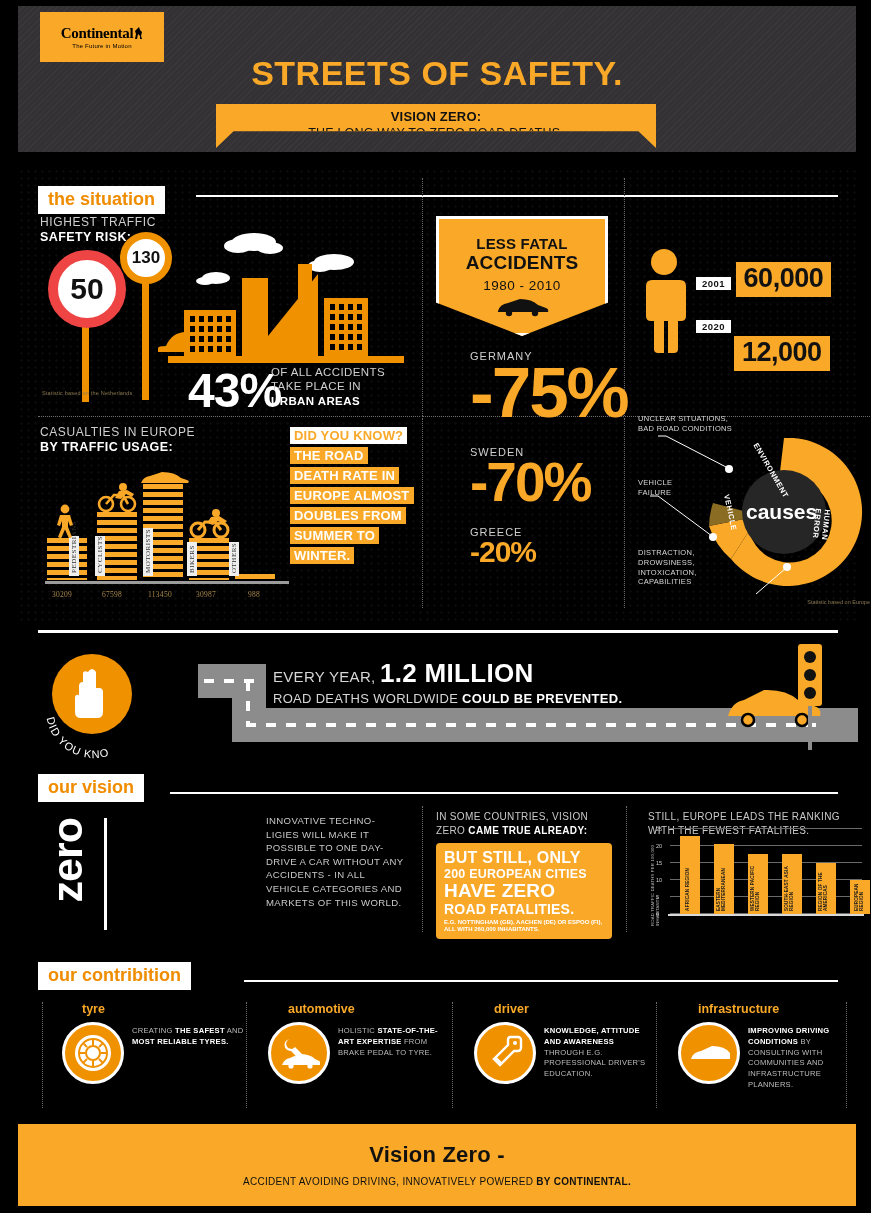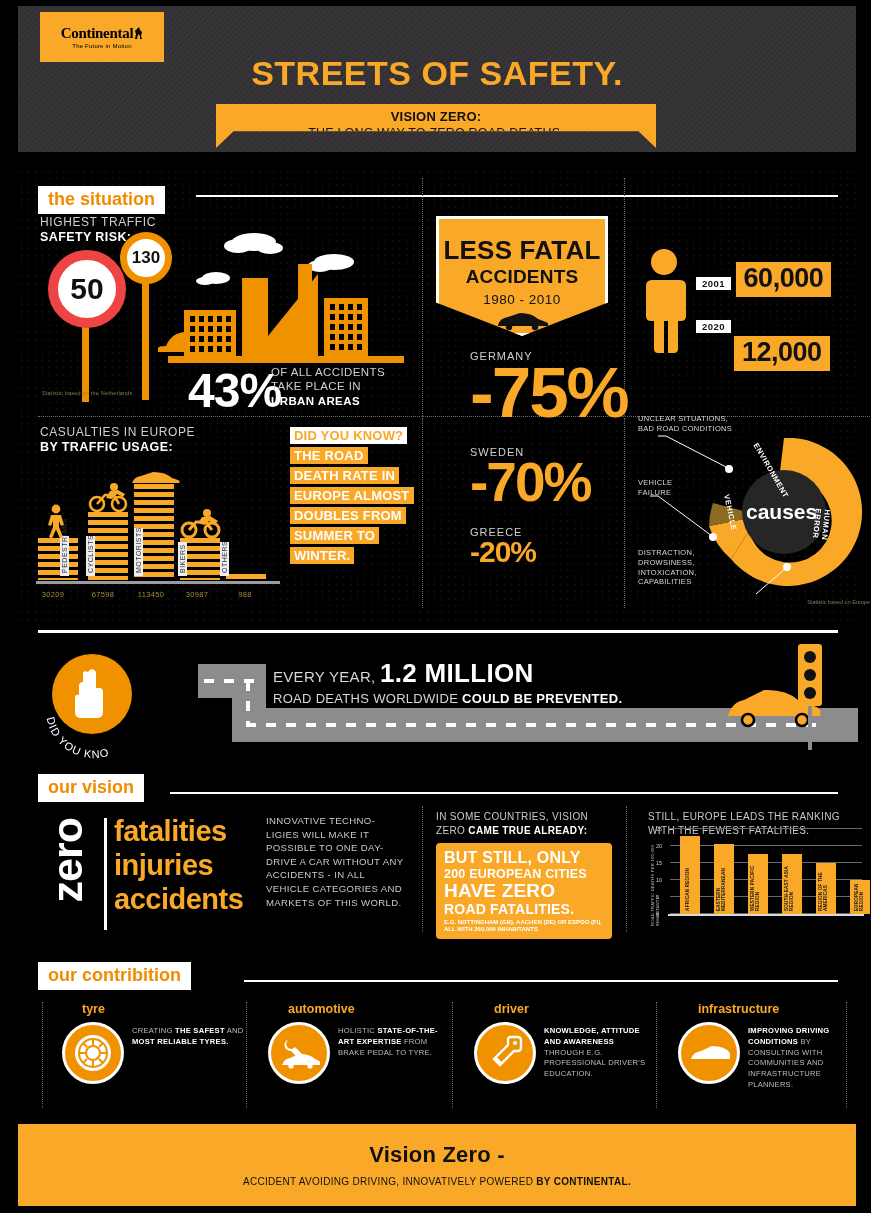--- a/index.html
+++ b/index.html
@@ -78,36 +78,36 @@
 
   .vdiv { position:absolute; width:0; border-left:1px dotted #6b6b6b; }
   .hdiv { position:absolute; height:0; border-top:1px dotted #6b6b6b; }
 
   .badge {
     position:absolute; left:418px; top:48px; width:172px; height:120px;
     background:#f9a828; border:3px solid #fff;
     clip-path: polygon(0 0,100% 0,100% 72%,50% 100%,0 72%);
     text-align:center; color:#111;
   }
-  .badge-l1 { font-size:26px; font-weight:bold; margin-top:16px; letter-spacing:.2px;}
+  .badge-l1 { font-size:15px; font-weight:bold; margin-top:16px; letter-spacing:.2px;}
   .badge-l2 { font-size:19px; font-weight:bold; letter-spacing:.2px;}
   .badge-yrs { font-size:13.5px; margin-top:4px; letter-spacing:.5px;}
 
   .ctry { position:absolute; }
   .ctry-name { color:#cfcfcf; font-size:11px; letter-spacing:1px;}
   .ctry-val { color:#f9a828; font-weight:bold; letter-spacing:-2px;}
 
   .eu-obj { position:absolute; left:620px; top:50px; }
   .person { position:absolute; left:620px; top:80px; width:52px; height:105px;}
   .yearchip { background:#fff; color:#111; font-size:9.5px; font-weight:bold; padding:1px 6px; display:inline-block; letter-spacing:.5px;}
   .numbar { background:#f9a828; color:#111; font-size:27px; font-weight:bold; padding:1px 8px 3px 8px; display:inline-block; letter-spacing:-.5px;}
 
   
   .cas { position:absolute; left:22px; top:258px; width:250px; }
-  .cas-chart { position:absolute; left:12px; top:300px; width:250px; height:130px;}
+  .cas-chart { position:absolute; left:21px; top:300px; width:250px; height:130px;font-family:Liberation Serif, serif;}
   .cbar { position:absolute; bottom:18px; width:40px;
      background-image: repeating-linear-gradient(to bottom, #f9a828 0 5px, #000 5px 8px);
      background-color:#f9a828;}
   .cbar-lab {
      position:absolute; bottom:22px; background:#efefef; color:#333;
      font-size:7px; letter-spacing:.5px; writing-mode:vertical-rl; transform:rotate(180deg);
      padding:3px 1px; }
   .cas-axis { position:absolute; left:6px; bottom:14px; width:244px; height:3px; background:#9b9b9b;}
   .cas-num { position:absolute; bottom:-1px; color:#a9884b; font-size:7.5px; letter-spacing:.3px; text-align:center;}
 
@@ -460,25 +460,20 @@
   </div>
 
   <div class="vision">
     <div class="tag-wrap">
       <span class="sect-tag">our vision</span>
     </div>
     <div class="sect-rule" style="left:152px; top:22px; width:668px;"></div>
 
     <div class="zero-word">zero</div>
     <div class="zero-div"></div>
-    <div class="fia">
-      <div>fatalities</div>
-      <div>injuries</div>
-      <div>accidents</div>
-    </div>
 
     <div class="vcol" style="left:248px; top:44px; width:140px;">INNOVATIVE TECHNO-LIGIES WILL MAKE IT POSSIBLE TO ONE DAY-DRIVE A CAR WITHOUT ANY ACCIDENTS - IN ALL VEHICLE CATEGORIES AND MARKETS OF THIS WORLD.</div>
     <div class="vdiv" style="left:404px; top:36px; height:126px;"></div>
 
     <div style="position:absolute; left:418px; top:40px; width:176px;">
       <div class="vhead"><span>IN SOME COUNTRIES, VISION ZERO </span><b>CAME TRUE ALREADY:</b></div>
       <div class="ob" style="margin-top:6px;">
         <div class="o1">BUT STILL, ONLY</div>
         <div class="o2">200 EUROPEAN CITIES</div>
         <div class="o3">HAVE ZERO</div>

